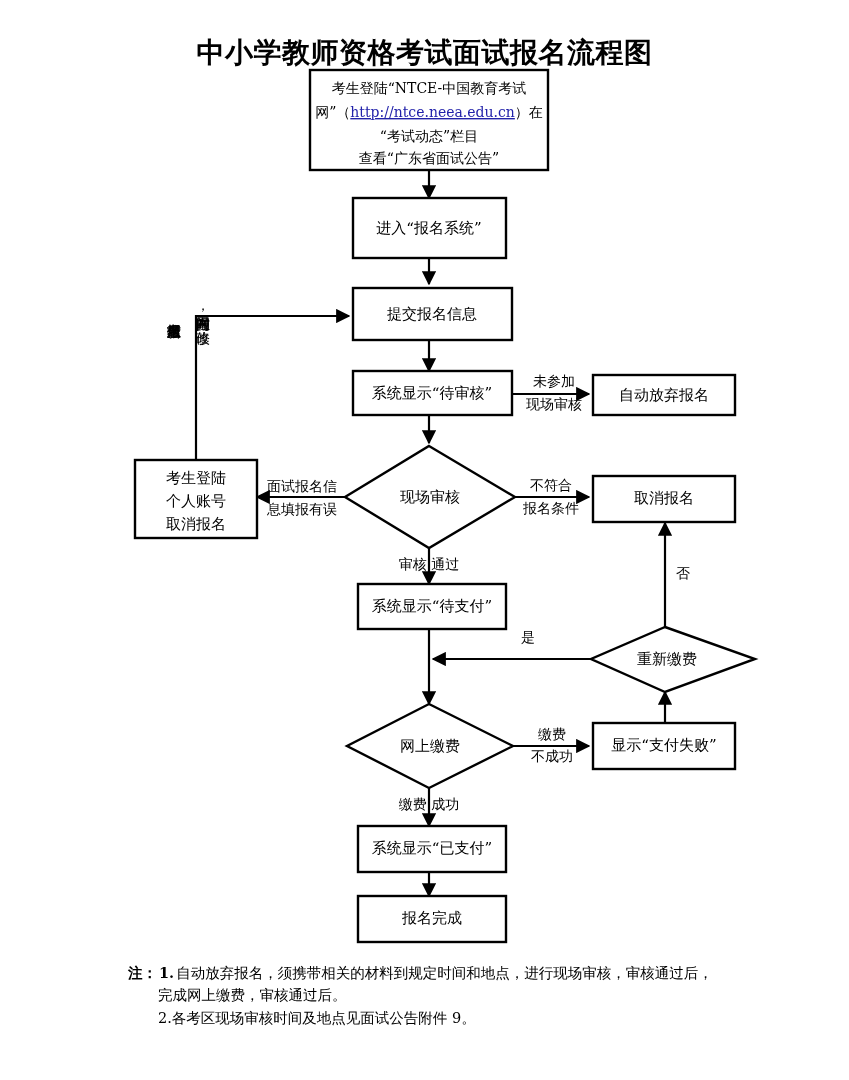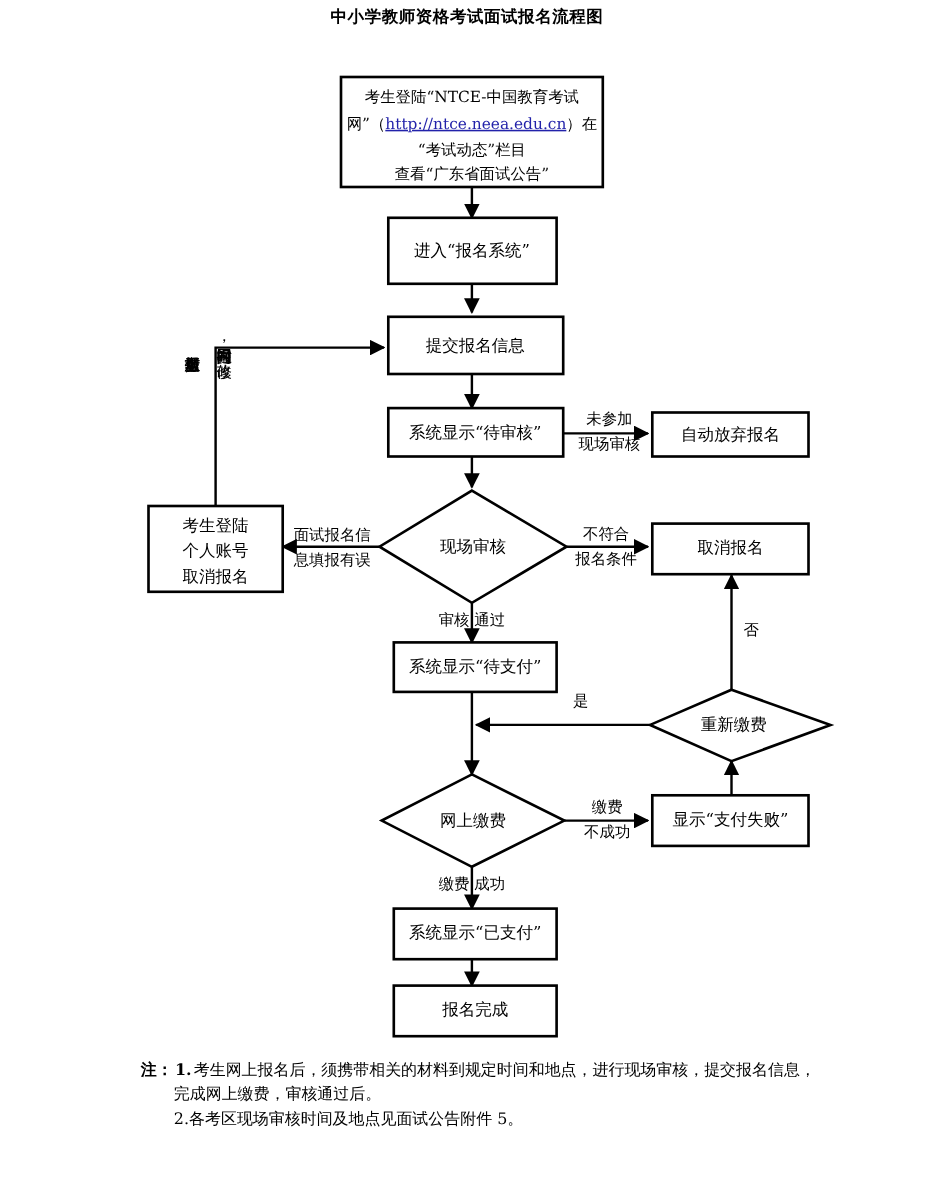--- a/index.html
+++ b/index.html
@@ -17,24 +17,24 @@
   }
   #page {
     position: relative;
     width: 849px;
     height: 1080px;
     background: #ffffff;
   }
   #chart-title {
     position: absolute;
     left: 0;
-    top: 6px;
+    top: 34px;
     width: 849px;
     text-align: center;
-    font-size: 15px;
+    font-size: 28px;
     font-weight: bold;
     font-family: "DejaVu Serif", "Liberation Serif", serif;
     letter-spacing: 0.5px;
   }
   svg#flow {
     position: absolute;
     left: 0;
     top: 0;
     width: 849px;
     height: 1080px;
@@ -250,24 +250,24 @@
     <text class="edgelabel" x="429" y="805">缴费 成功</text>
 
     <text class="vlabel" x="180" y="313">报考信息重新报名</text>
     <text class="vlabel" x="209" y="306">在网报时间内，修改</text>
   </svg>
 
   <div id="notes">
     <div class="note-row">
       <span class="note-label">注：</span>
       <span class="note-label">1.</span>
-      <span class="note-body">考生网上报名后，须携带相关的材料到规定时间和地点，进行现场审核，提交报名信息，</span>
+      <span class="note-body">自动放弃报名，须携带相关的材料到规定时间和地点，进行现场审核，审核通过后，</span>
     </div>
     <div class="note-row note-indent">
       <span class="note-body">完成网上缴费，审核通过后。</span>
     </div>
     <div class="note-row note-indent">
       <span>2.</span>
-      <span class="note-body">各考区现场审核时间及地点见面试公告附件 5。</span>
+      <span class="note-body">各考区现场审核时间及地点见面试公告附件 9。</span>
     </div>
   </div>
 
 </div>
 
 </body></html>

